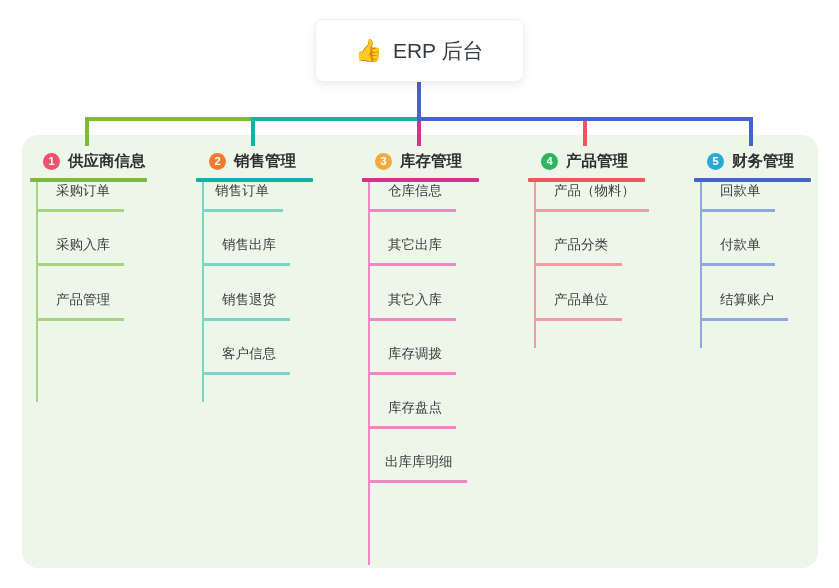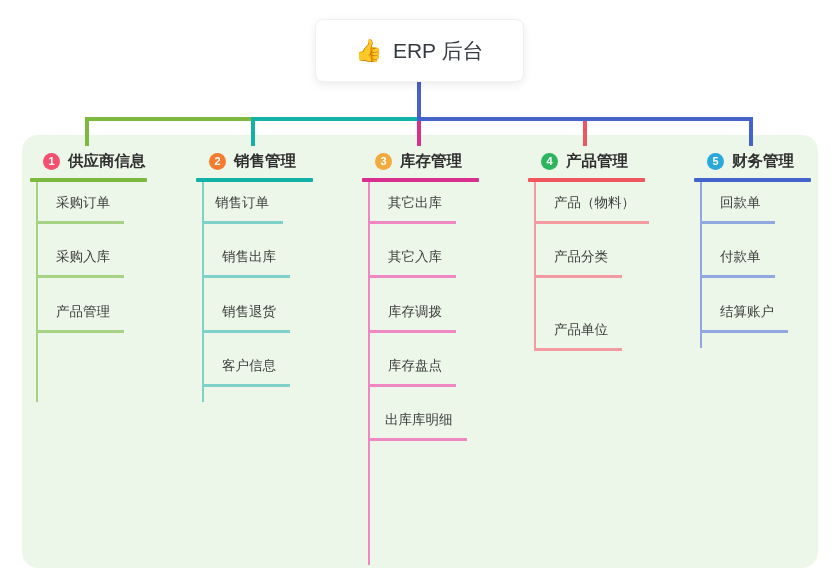--- a/index.html
+++ b/index.html
@@ -35,21 +35,21 @@
   }
   .badge{
     width:17px;height:17px;border-radius:50%;flex:0 0 17px;
     display:flex;align-items:center;justify-content:center;
     color:#fff;font-size:11px;font-weight:bold;line-height:1;
   }
   .branch-label{font-size:15.5px;font-weight:600;color:#2f2f2f;white-space:nowrap;}
   .title-underline{width:117px;height:4px;margin-top:4px;border-radius:1px;}
   .children{position:relative;}
   .trunk{position:absolute;left:6px;top:0;width:2px;}
-  .child{height:54.3px;display:flex;align-items:center;}
+  .child{height:54.3px;display:flex;align-items:flex-start;}
   .child-inner{
     margin-left:6px;padding:0 14px 9px 20px;white-space:nowrap;
     font-size:13.5px;color:#3c3c3c;border-bottom:3px solid;
   }
 </style>
 </head>
 <body>
 
 <div id="stage">
   <div class="panel"></div>
@@ -105,20 +105,23 @@
       </div>
       <div class="branch" style="left: 362px; top: 148px;">
         <div class="branch-title">
           <div class="badge" style="background: rgb(243, 170, 60);">3</div>
           <span class="branch-label">库存管理</span>
         </div>
         <div class="title-underline" style="background: rgb(217, 48, 143);"></div>
         <div class="children">
           <div class="trunk" style="background: rgb(239, 135, 195); height: 383.1px;"></div>
           <div class="child">
+            <span class="child-inner" style="border-bottom-color: rgb(239, 135, 195);">仓库信息</span>
+          </div>
+          <div class="child">
             <span class="child-inner" style="border-bottom-color: rgb(239, 135, 195);">其它出库</span>
           </div>
           <div class="child">
             <span class="child-inner" style="border-bottom-color: rgb(239, 135, 195);">其它入库</span>
           </div>
           <div class="child">
             <span class="child-inner" style="border-bottom-color: rgb(239, 135, 195);">库存调拨</span>
           </div>
           <div class="child">
             <span class="child-inner" style="border-bottom-color: rgb(239, 135, 195);">库存盘点</span>
@@ -136,21 +139,21 @@
         <div class="title-underline" style="background: rgb(240, 86, 94);"></div>
         <div class="children">
           <div class="trunk" style="background: rgb(244, 155, 161); height: 165.9px;"></div>
           <div class="child">
             <span class="child-inner" style="border-bottom-color: rgb(244, 155, 161);">产品（物料）</span>
           </div>
           <div class="child">
             <span class="child-inner" style="border-bottom-color: rgb(244, 155, 161);">产品分类</span>
           </div>
           <div class="child">
-            <span class="child-inner" style="border-bottom-color: rgb(244, 155, 161); margin-top: 36px;">产品单位</span>
+            <span class="child-inner" style="border-bottom-color: rgb(244, 155, 161);">产品单位</span>
           </div>
         </div>
       </div>
       <div class="branch" style="left: 694px; top: 148px;">
         <div class="branch-title">
           <div class="badge" style="background: rgb(41, 168, 220);">5</div>
           <span class="branch-label">财务管理</span>
         </div>
         <div class="title-underline" style="background: rgb(68, 100, 203);"></div>
         <div class="children">

